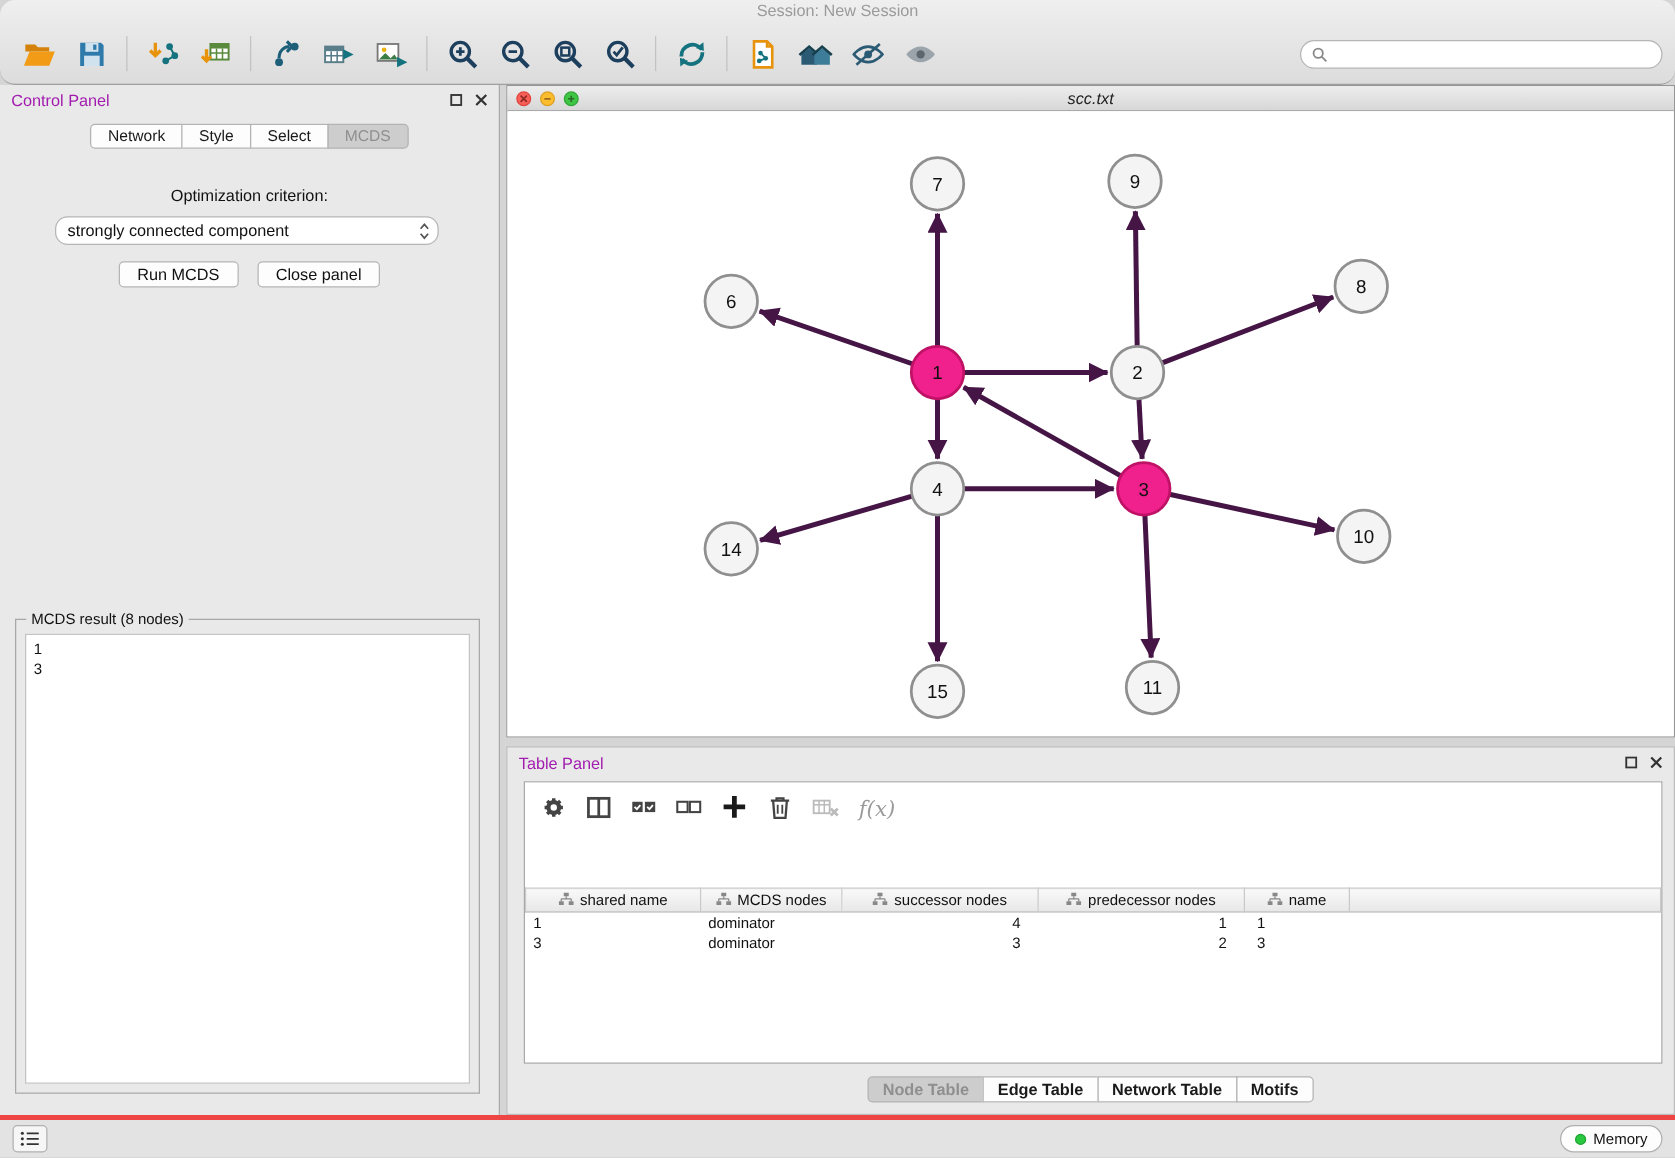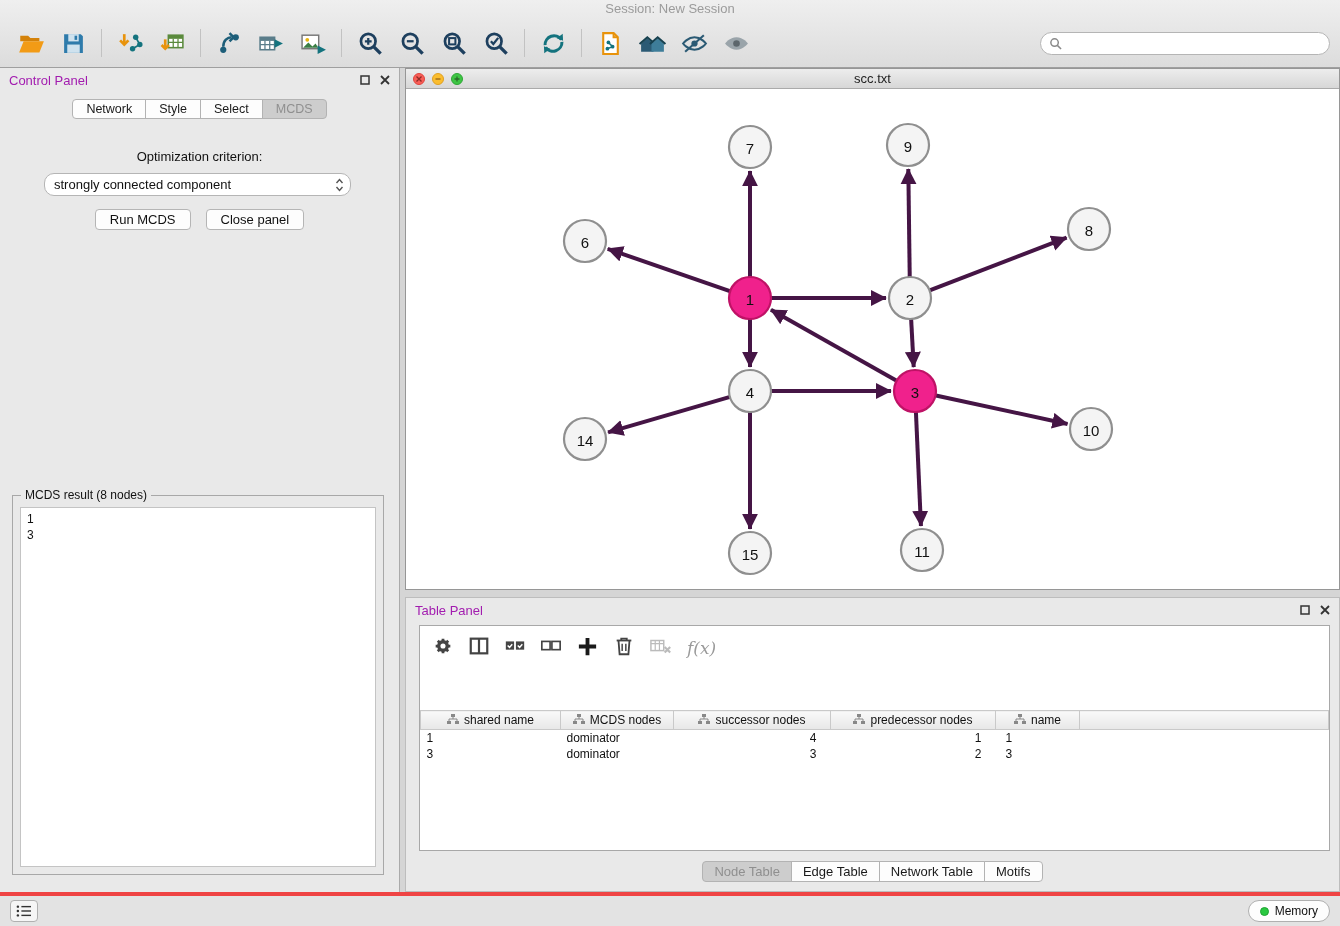--- a/index.html
+++ b/index.html
@@ -1,21 +1,21 @@
 <!DOCTYPE html>
 <html><head>
 <meta charset="utf-8">
 <style>
   * { margin:0; padding:0; box-sizing:border-box; }
   html,body { width:1340px; height:926px; font-family:"Liberation Sans",sans-serif; background:#d5d5d5; }
   .app { position:relative; width:1340px; height:926px; background:#d5d5d5; overflow:hidden; }
 
   
   .chrome { position:absolute; top:0; left:0; right:0; height:68px;
-            background:linear-gradient(#efefef,#dcdcdc); border-bottom:1px solid #9f9f9f; }
+            background:linear-gradient(#efefef,#dcdcdc); border-bottom:1px solid #9f9f9f;border-radius:12px; }
   .titlebar { height:18px; text-align:center; font-size:13px; color:#9b9b9b; line-height:18px; }
   .toolbar { height:50px; display:flex; align-items:center; padding:0 10px; }
   .tbtn { width:42px; height:38px; display:flex; align-items:center; justify-content:center; cursor:default; }
   .tsep { width:1px; height:28px; background:#c2c2c2; margin:0 7px; }
   .searchbox { margin-left:auto; width:290px; height:23px; background:#fff; border:1px solid #b5b5b5;
                border-radius:12px; display:flex; align-items:center; padding:0 8px; }
   .searchbox input { border:none; outline:none; flex:1; font-size:12px; background:transparent; margin-left:5px; }
 
   
   .main { position:absolute; top:68px; left:0; right:0; bottom:34px; }
@@ -44,42 +44,42 @@
   .groupbox .legend { position:absolute; top:-8px; left:8px; background:#e9e9e9; padding:0 4px; font-size:12px; color:#111; }
   .groupbox .inner { position:absolute; left:7px; right:7px; top:11px; bottom:7px; background:#fff; border:1px solid #c4c4c4;
                      font-size:12px; line-height:16px; padding:3px 6px; color:#111; overflow:hidden; }
 
   
   .right-col { position:absolute; left:405px; top:0; width:935px; height:100%; }
 
   
   .net-window { position:absolute; top:0; left:0; width:935px; height:522px; border:1px solid #969696; background:#fff; }
   .net-titlebar { height:20px; background:linear-gradient(#ededed,#d7d7d7); border-bottom:1px solid #aaa;
-                  display:flex; align-items:center; position:relative; padding:0 7px; }
+                  display:flex; align-items:center; position:relative; padding:0 7px;font-style:italic; }
   .tl { width:12px; height:12px; border-radius:50%; margin-right:7px; display:flex; align-items:center; justify-content:center; }
   .tl.red { background:#f95e57; border:1px solid #de443e; }
   .tl.yellow { background:#fbbd2e; border:1px solid #dfa023; }
   .tl.green { background:#3ec544; border:1px solid #2fa636; }
   .net-title { position:absolute; left:0; right:0; text-align:center; font-size:13px; color:#222; pointer-events:none; }
   .net-canvas { position:absolute; left:0; top:20px; right:0; bottom:0; background:#fff; }
   .net-canvas svg { width:100%; height:100%; display:block; font-family:"Liberation Sans",sans-serif; }
 
   
   .table-panel { position:absolute; left:0; top:529px; width:935px; height:295px; background:#e9e9e9; border:1px solid #bdbdbd; }
   .tp-inner { position:absolute; left:13px; right:9px; top:27px; bottom:40px; background:#fff; border:1px solid #a8a8a8; overflow:hidden; }
   .tp-toolbar { height:44px; display:flex; align-items:center; padding-left:12px; gap:14px; background:#fff; }
   .fx { font-family:"DejaVu Serif",serif; font-style:italic; font-size:17px; color:#9a9a9a; }
   table.datatable { border-collapse:collapse; width:100%; table-layout:fixed; font-size:12px; color:#111;margin-top:40px; }
   table.datatable th { height:19px; background:linear-gradient(#f9f9f9,#e7e7e7); border:1px solid #c9c9c9;
                        font-weight:normal; font-size:12px; text-align:center; white-space:nowrap; overflow:hidden; }
   table.datatable th .tree-ic { vertical-align:-1px; margin-right:5px; }
   table.datatable td { height:16px; padding:0 6px; white-space:nowrap; overflow:hidden; }
   table.datatable td:nth-child(3), table.datatable td:nth-child(4) { text-align:right; padding-right:14px; }
   table.datatable td:nth-child(5) { padding-left:10px; }
-  .panel-tabs { position:absolute; left:0; right:0; bottom:9px; display:flex; justify-content:center; }
+  .panel-tabs { position:absolute; left:0; right:0; bottom:9px; display:flex; justify-content:center;font-weight:bold; }
   .panel-tabs .tab { font-size:13px; padding:2px 11px; }
 
   
   .statusbar { position:absolute; left:0; right:0; bottom:0; height:34px; background:#e3e3e3;
                border-top:4px solid #ef4444; display:flex; align-items:center; padding:0 10px; }
   .menu-btn { width:28px; height:22px; border:1px solid #b0b0b0; border-radius:4px; background:#f6f6f6;
               display:flex; align-items:center; justify-content:center; }
   .mem-btn { margin-left:auto; height:22px; border:1px solid #b0b0b0; border-radius:11px; background:#fdfdfd;
              display:flex; align-items:center; gap:6px; padding:0 11px; font-size:12px; color:#111; }
   .mem-dot { width:9px; height:9px; border-radius:50%; background:#29c840; border:1px solid #1fa332; }

